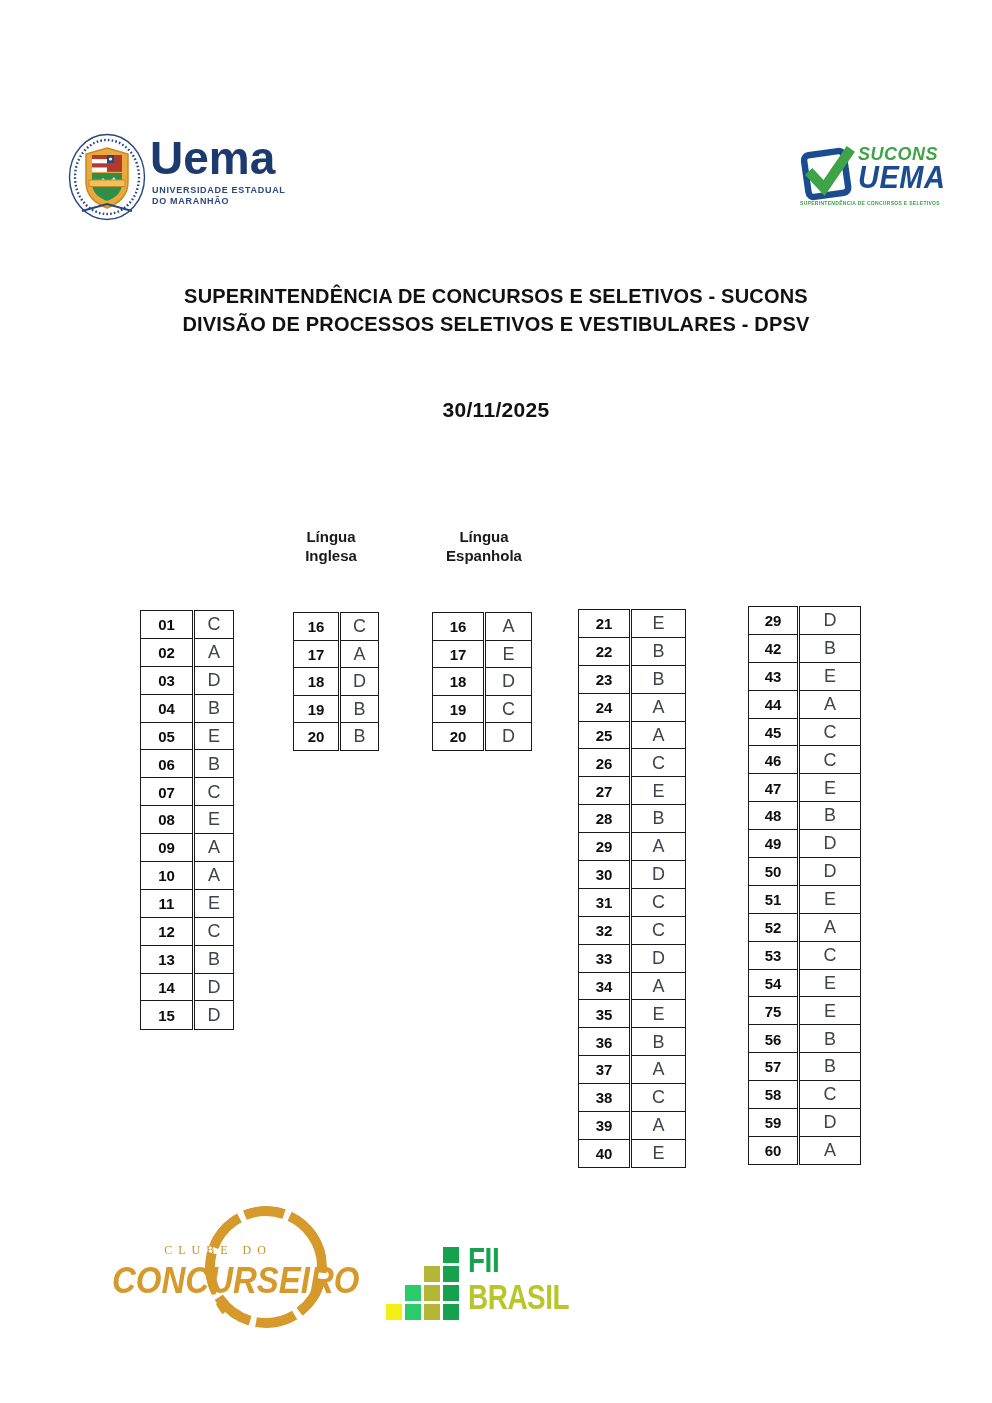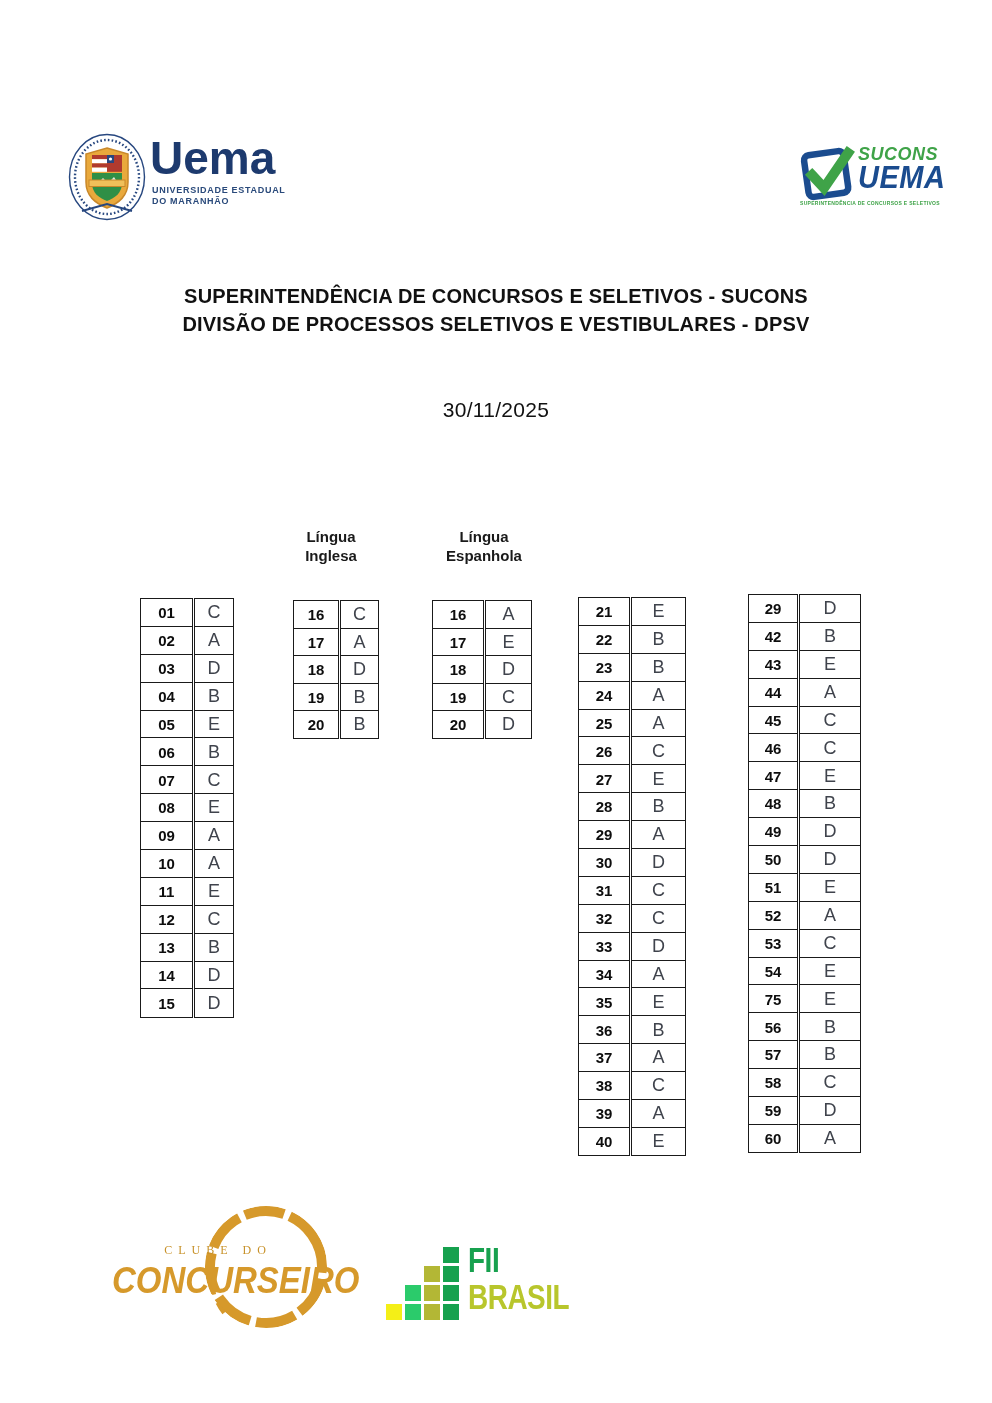--- a/index.html
+++ b/index.html
@@ -21,30 +21,30 @@
   #sucons-bottom{position:absolute;left:60px;top:22px;font-weight:bold;font-style:italic;
     font-size:29px;color:#1b4c8f;letter-spacing:0.5px;transform:scaleY(1.05);transform-origin:0 0;}
   #sucons-tagline{position:absolute;left:2px;top:61px;width:138px;font-size:5px;
     color:#3fa348;letter-spacing:0.3px;white-space:nowrap;font-weight:bold;}
   
   #org-header{position:absolute;left:96px;top:283px;width:800px;text-align:center;
     font-weight:bold;color:#111;font-size:20px;line-height:27.5px;letter-spacing:0.2px;}
   #doc-title{position:absolute;left:96px;top:360px;width:800px;text-align:center;
     font-weight:bold;color:#111;font-size:20px;letter-spacing:0.3px;}
   #doc-date{position:absolute;left:96px;top:398px;width:800px;text-align:center;
-    font-weight:normal;color:#111;font-size:21px;letter-spacing:0.3px;}
+    font-weight:bold;color:#111;font-size:21px;letter-spacing:0.3px;}
   
   .lang-header{position:absolute;top:528px;text-align:center;font-weight:bold;
     color:#1a1a1a;font-size:15px;line-height:18.5px;}
   #lang-inglesa{left:281px;width:100px;}
   #lang-espanhola{left:424px;width:120px;}
   
   .ans-table{position:absolute;}
   .ans-row{display:flex;gap:1px;margin-top:-1.5px;}
-  .ans-row:first-child{margin-top:0;}
+  .ans-row:first-child{margin-top:12px;}
   .cell{border:1.6px solid #1a1a1a;background:#fff;display:flex;
     align-items:center;justify-content:center;box-sizing:border-box;}
   .cell.num{font-weight:bold;font-size:15px;color:#0d0d0d;}
   .cell.ans{font-size:18px;color:#3f434c;}
   #tbl-q01{left:140px;top:598px;}  #tbl-q01 .num{width:53px;height:29.4px;} #tbl-q01 .ans{width:40px;height:29.4px;}
   #tbl-ing{left:293px;top:600px;}  #tbl-ing .num{width:46px;height:29px;}   #tbl-ing .ans{width:39px;height:29px;}
   #tbl-esp{left:432px;top:600px;}  #tbl-esp .num{width:52px;height:29px;}   #tbl-esp .ans{width:47px;height:29px;}
   #tbl-q21{left:578px;top:597px;}  #tbl-q21 .num{width:52px;height:29.4px;} #tbl-q21 .ans{width:55px;height:29.4px;}
   #tbl-q41{left:748px;top:594px;}  #tbl-q41 .num{width:50px;height:29.4px;} #tbl-q41 .ans{width:62px;height:29.4px;}
   

